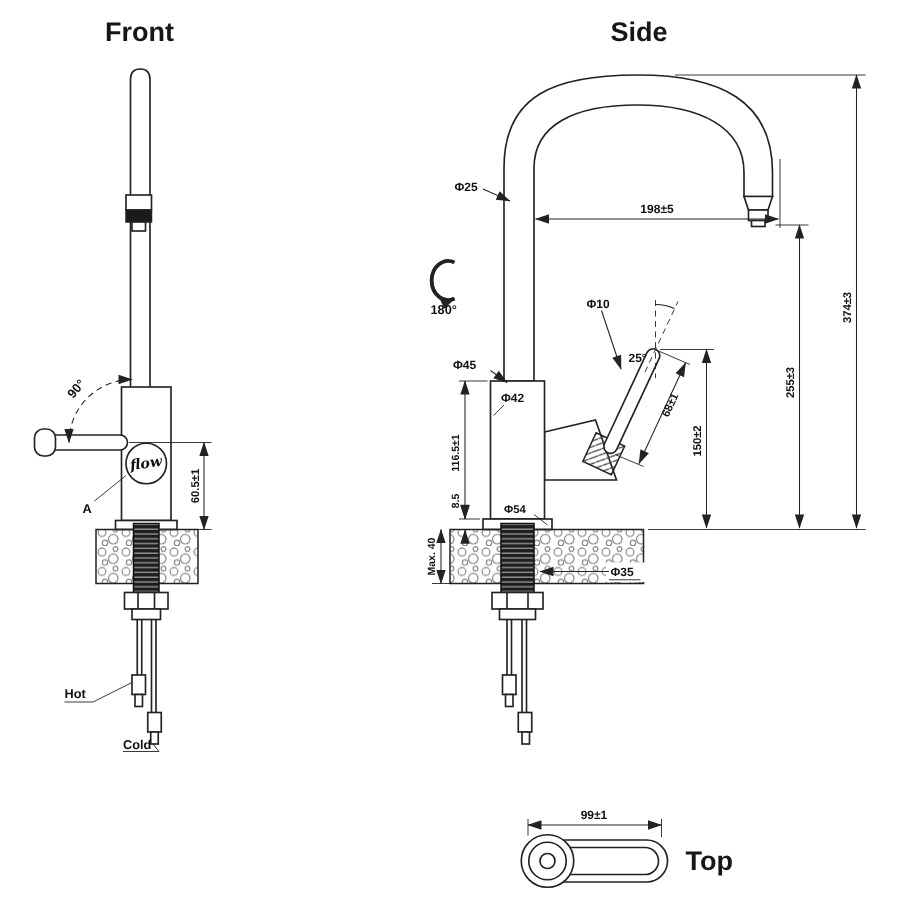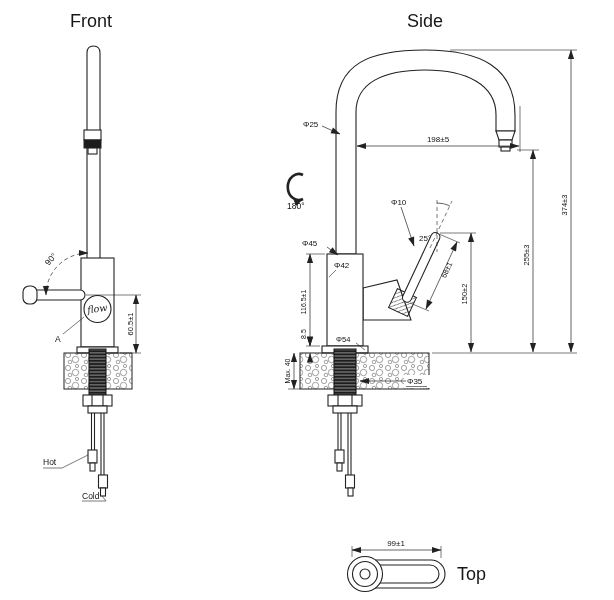--- a/index.html
+++ b/index.html
@@ -1,17 +1,17 @@
 <!DOCTYPE html>
 <html><head>
 <meta charset="utf-8">
 <style>
   html,body{margin:0;padding:0;background:#fff;}
   .canvas{position:relative;width:614px;height:600px;background:#ffffff;overflow:hidden;
-          font-family:"Liberation Sans",sans-serif;}
+          font-family:"Liberation Sans",sans-serif;font-weight:bold;}
   svg{display:block;}
   text{fill:#111;stroke:none;font-family:"Liberation Sans",sans-serif;}
   .lbl{font-size:18px;fill:#161616;}
   .d7{font-size:7px;}
   .d75{font-size:7.5px;}
   .d8{font-size:8px;}
   .d85{font-size:8.5px;}
   .brand{font-size:9.5px;font-style:italic;font-family:"DejaVu Serif",serif;}
   .sh{stroke:#222;fill:#fff;stroke-width:1.1;}
   .solid{stroke:#222;fill:#1b1b1b;stroke-width:1;}

